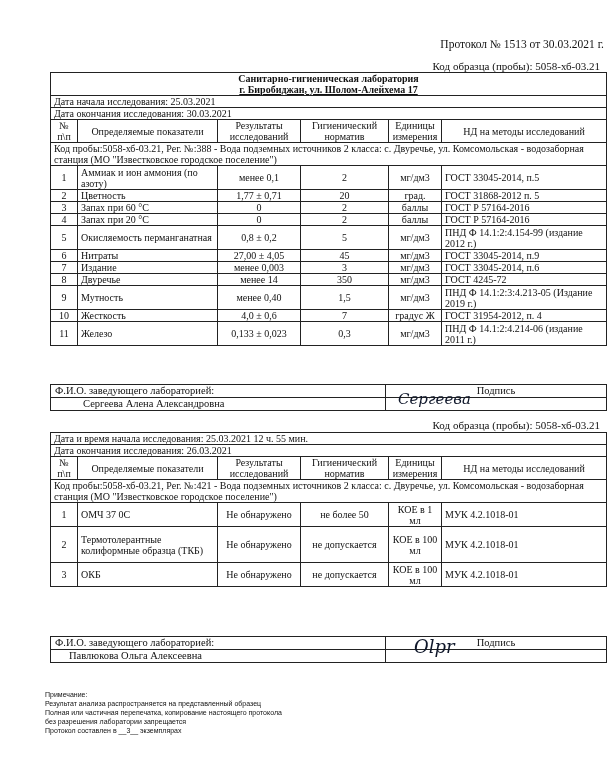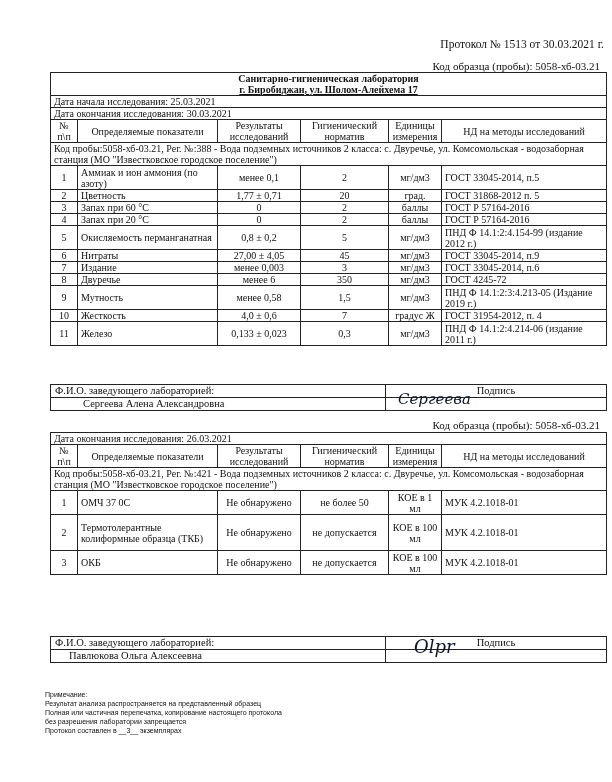--- a/index.html
+++ b/index.html
@@ -124,29 +124,29 @@
         <td class="num">7</td>
         <td>Издание</td>
         <td class="ctr">менее 0,003</td>
         <td class="ctr">3</td>
         <td class="ctr">мг/дм3</td>
         <td>ГОСТ 33045-2014, п.6</td>
       </tr>
       <tr style="height: 12px;">
         <td class="num">8</td>
         <td>Двуречье</td>
-        <td class="ctr">менее 6</td>
+        <td class="ctr">менее 14</td>
         <td class="ctr">350</td>
         <td class="ctr">мг/дм3</td>
         <td>ГОСТ 4245-72</td>
       </tr>
       <tr style="height: 24px;">
         <td class="num">9</td>
         <td>Мутность</td>
-        <td class="ctr">менее 0,58</td>
+        <td class="ctr">менее 0,40</td>
         <td class="ctr">1,5</td>
         <td class="ctr">мг/дм3</td>
         <td>ПНД Ф 14.1:2:3:4.213-05 (Издание 2019 г.)</td>
       </tr>
       <tr style="height: 12px;">
         <td class="num">10</td>
         <td>Жесткость</td>
         <td class="ctr">4,0 ± 0,6</td>
         <td class="ctr">7</td>
         <td class="ctr">градус Ж</td>
@@ -187,20 +187,23 @@
   <colgroup>
     <col style="width:27px">
       <col style="width:140px">
       <col style="width:83px">
       <col style="width:88px">
       <col style="width:53px">
       <col style="width:165px">
   </colgroup>
   <tbody>
   <tr class="date-row">
+        <td colspan="6">Дата и время начала исследования: 25.03.2021 12 ч. 55 мин.</td>
+      </tr>
+  <tr class="date-row">
         <td colspan="6">Дата окончания исследования: 26.03.2021</td>
       </tr>
   <tr class="col-head">
     <td>№ п\п</td>
     <td>Определяемые показатели</td>
     <td>Результаты исследований</td>
     <td>Гигиенический норматив</td>
     <td>Единицы измерения</td>
     <td>НД на методы исследований</td>
   </tr>

